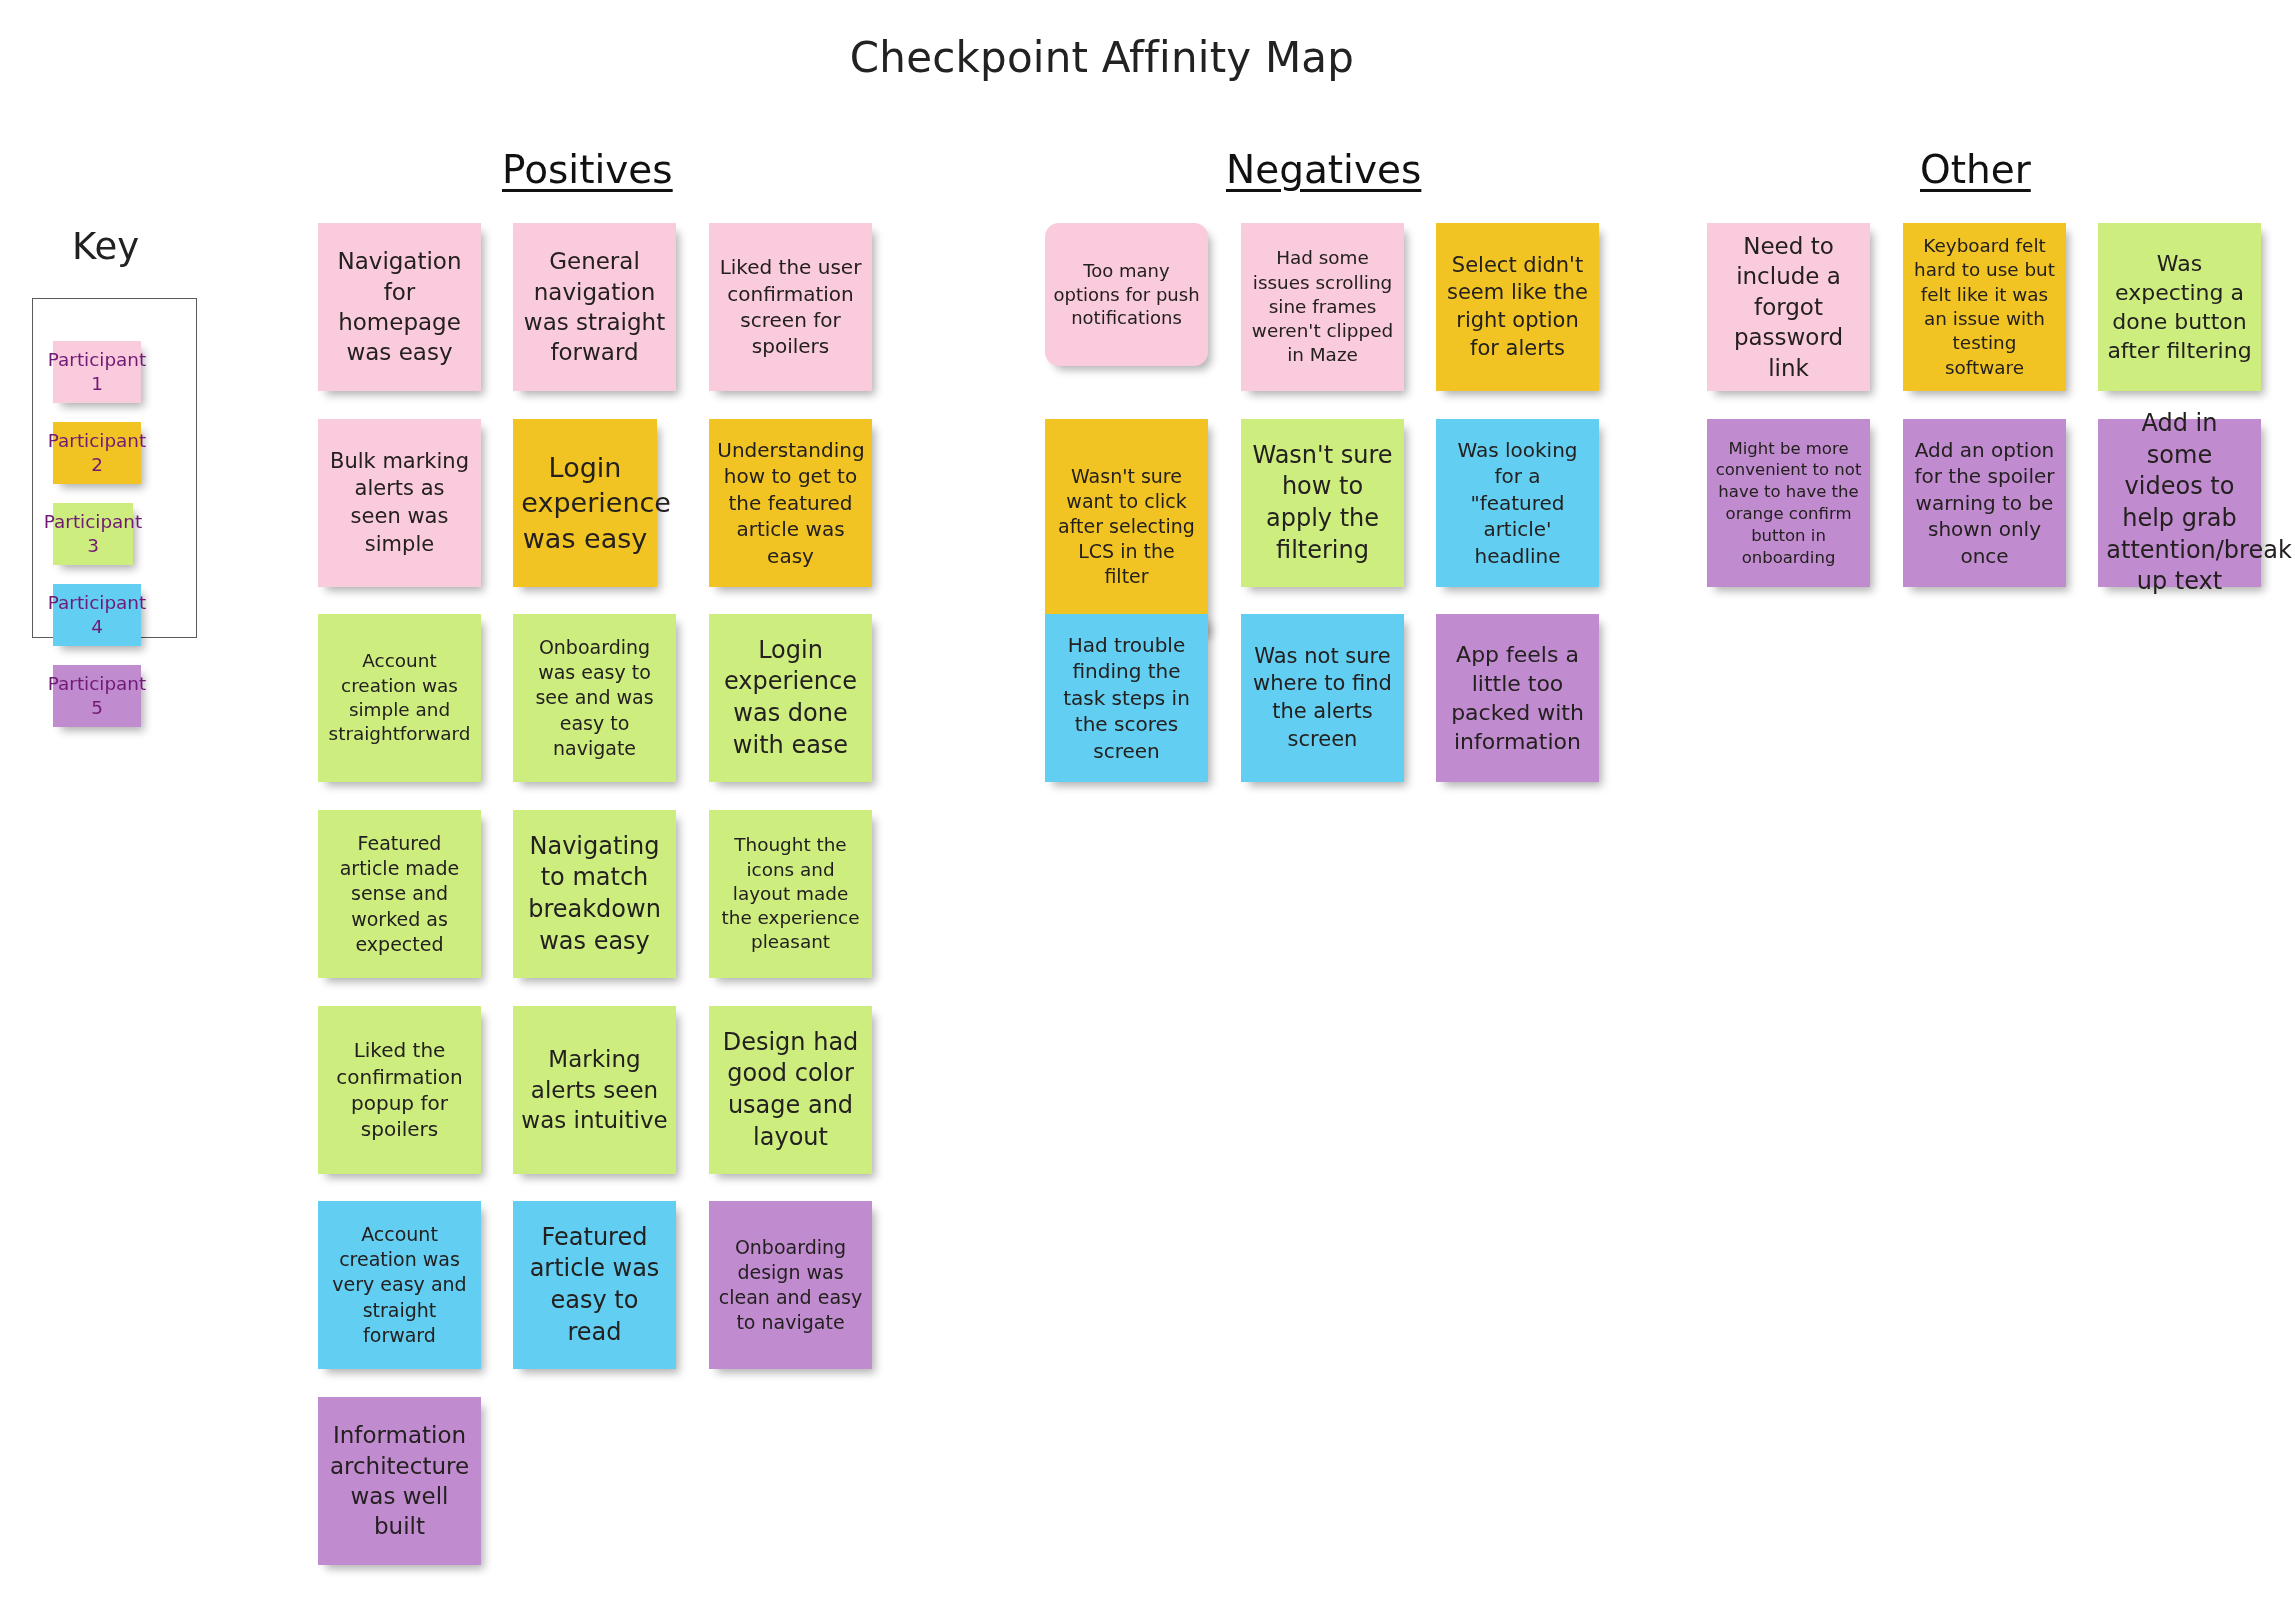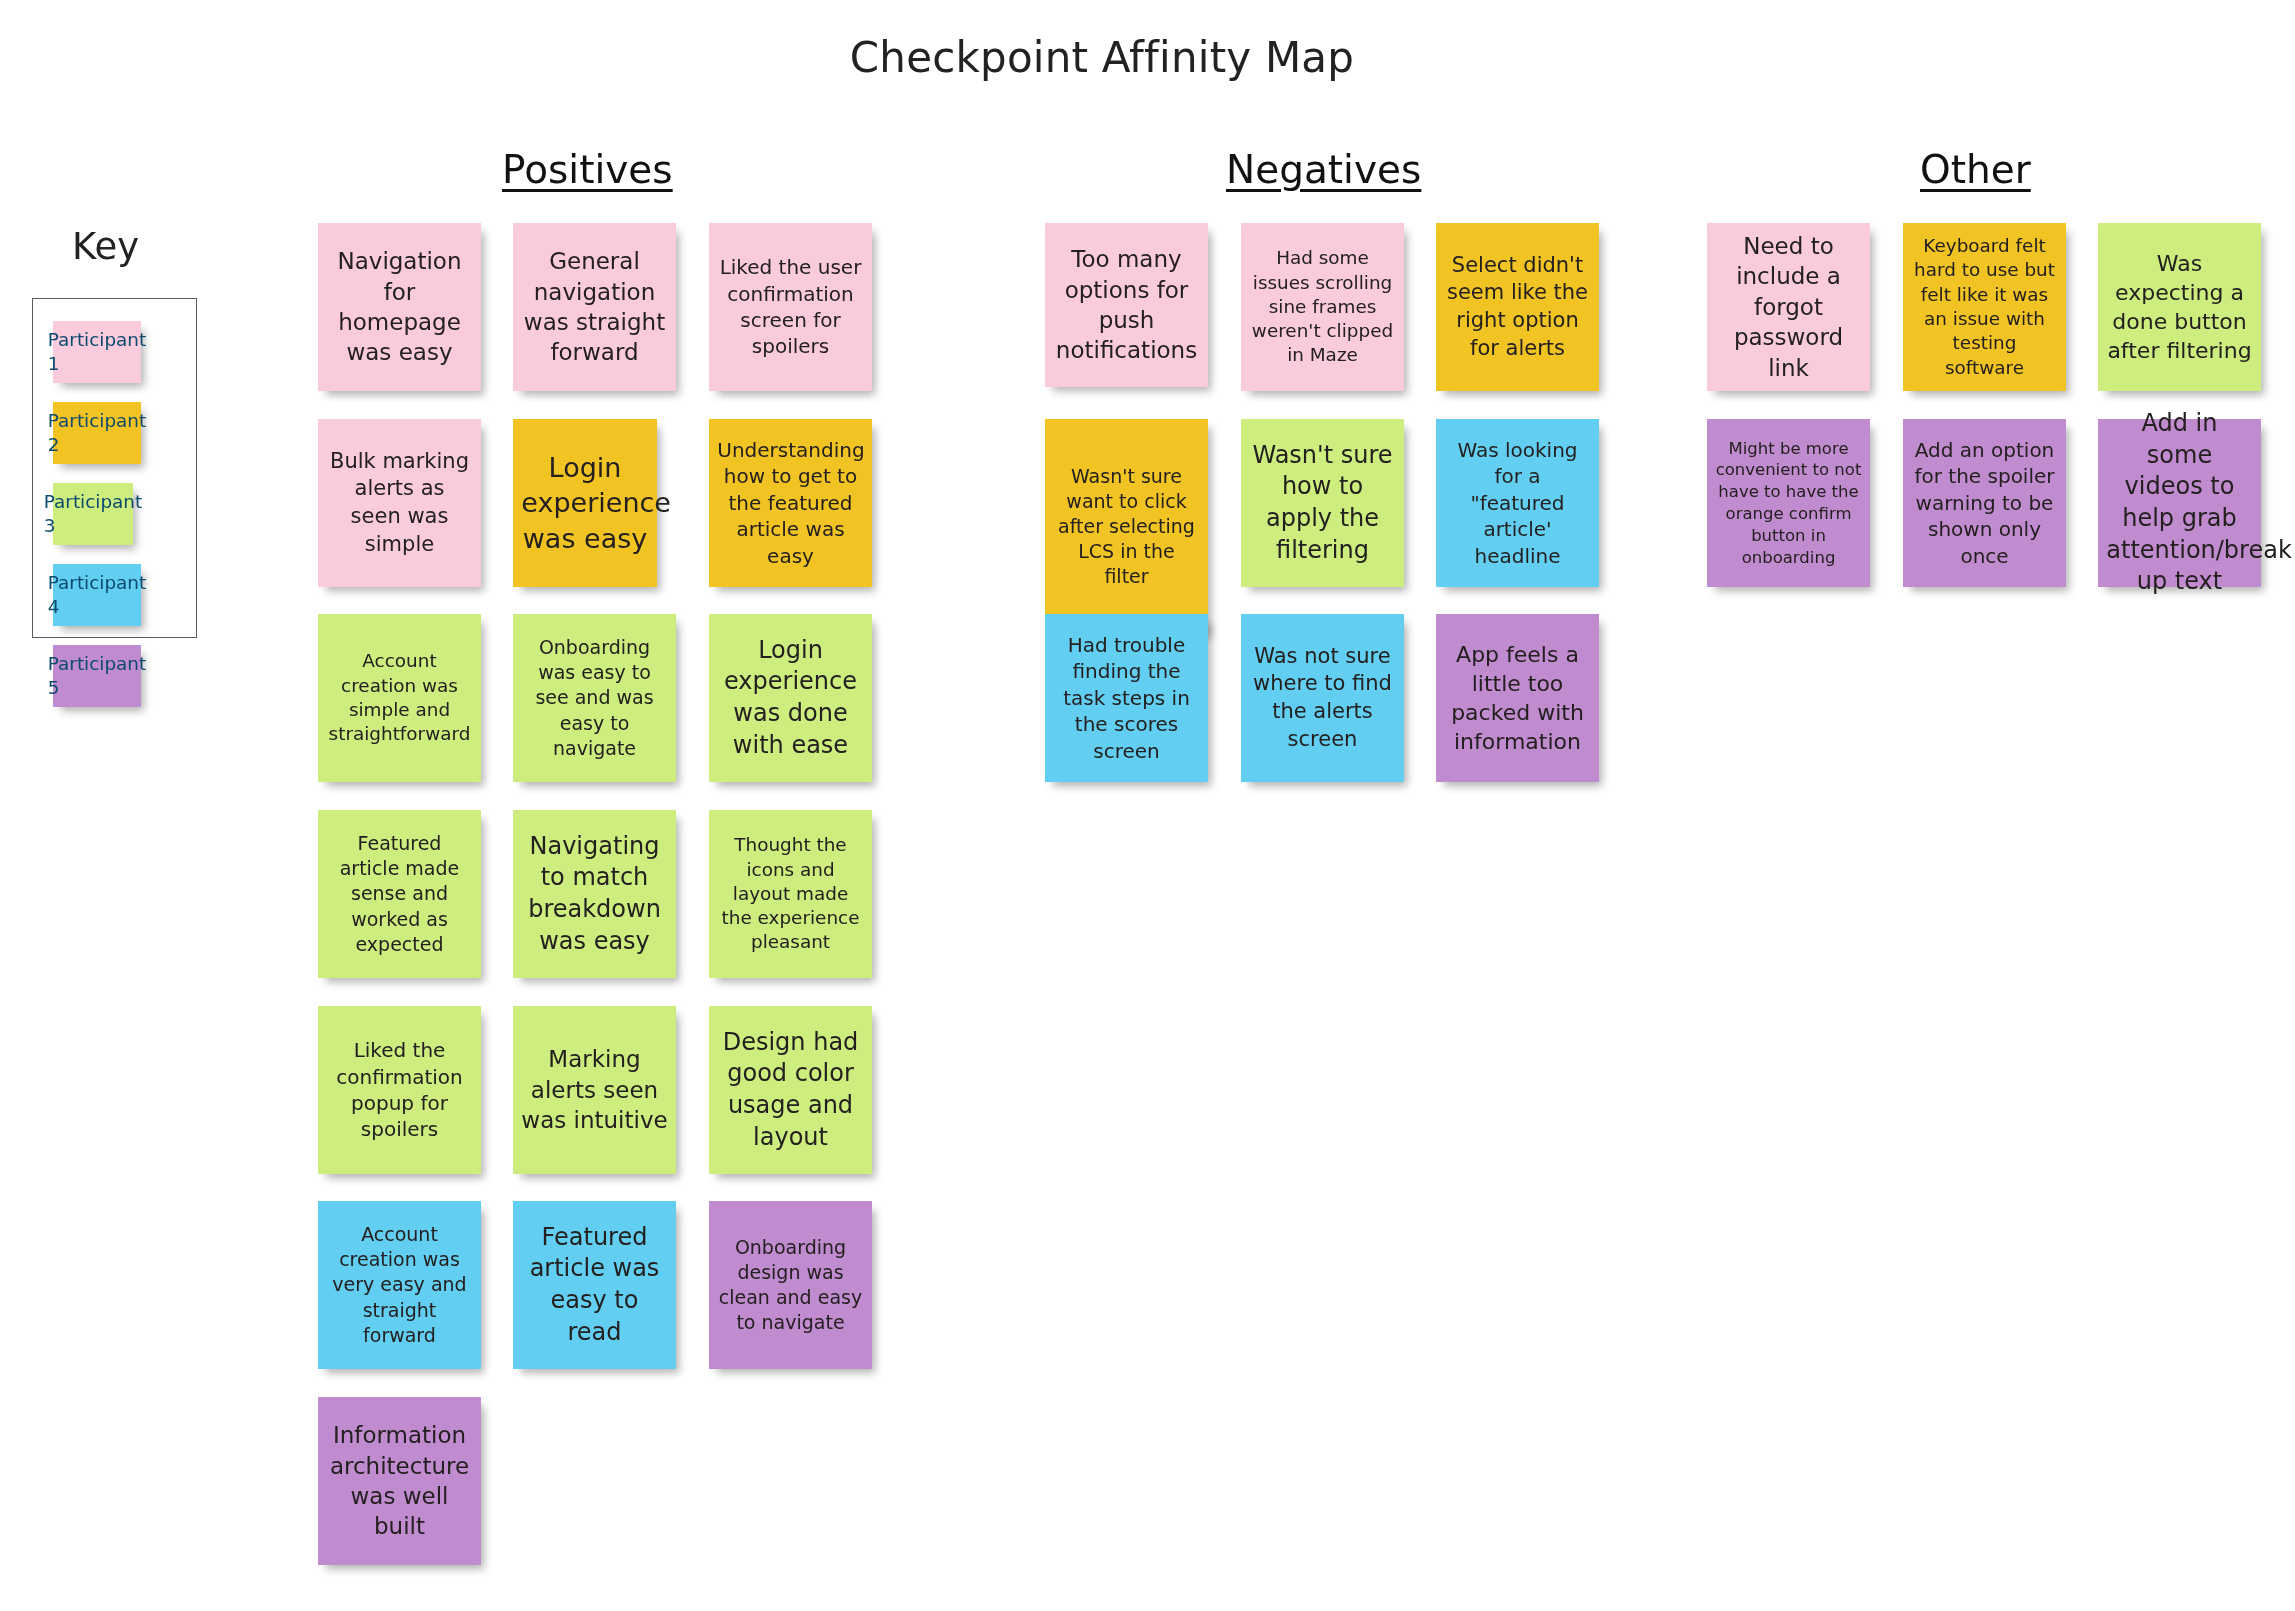--- a/index.html
+++ b/index.html
@@ -69,24 +69,26 @@
   .note-text {
     display: block;
     width: 100%;
   }
   .key-note {
     position: absolute;
     box-sizing: border-box;
     display: flex;
     align-items: center;
     justify-content: center;
+    text-align: center;
     font-size: 18.4px;
     line-height: 1.3;
-    color: #0c4a6e;
+    color: #701a75;
     box-shadow: 5.5px 6.4px 8.3px -2.8px rgba(0,0,0,0.30);
+    margin-top: 20px;
   }
 </style>
 </head>
 <body>
 
 <div id="board">
 
   <div class="page-title">Checkpoint Affinity Map</div>
 
   <div class="key-title" style="left: 72px; top: 225px;">Key</div>
@@ -165,21 +167,21 @@
       </div>
       <div class="note" style="left: 513px; top: 1201px; width: 163px; height: 168px; background: rgb(98, 206, 242); font-size: 24px;">
         <span class="note-text">Featured article was easy to read</span>
       </div>
       <div class="note" style="left: 709px; top: 1201px; width: 163px; height: 168px; background: rgb(193, 139, 208); font-size: 19px;">
         <span class="note-text">Onboarding design was clean and easy to navigate</span>
       </div>
       <div class="note" style="left: 318px; top: 1397px; width: 163px; height: 168px; background: rgb(193, 139, 208); font-size: 23px;">
         <span class="note-text">Information architecture was well built</span>
       </div>
-      <div class="note" style="left: 1045px; top: 223px; width: 163px; height: 164px; background: rgb(250, 203, 220); font-size: 23px;">
+      <div class="note" style="left: 1045px; top: 223px; width: 163px; height: 143px; background: rgb(250, 203, 220); font-size: 18px; border-radius: 14px;">
         <span class="note-text">Too many options for push notifications</span>
       </div>
       <div class="note" style="left: 1241px; top: 223px; width: 163px; height: 168px; background: rgb(250, 203, 220); font-size: 18.4px;">
         <span class="note-text">Had some issues scrolling sine frames weren't clipped in Maze</span>
       </div>
       <div class="note" style="left: 1436px; top: 223px; width: 163px; height: 168px; background: rgb(242, 196, 35); font-size: 21px;">
         <span class="note-text">Select didn't seem like the right option for alerts</span>
       </div>
       <div class="note" style="left: 1045px; top: 419px; width: 163px; height: 215px; background: rgb(242, 196, 35); font-size: 19px;">
         <span class="note-text">Wasn't sure want to click after selecting LCS in the filter</span>

